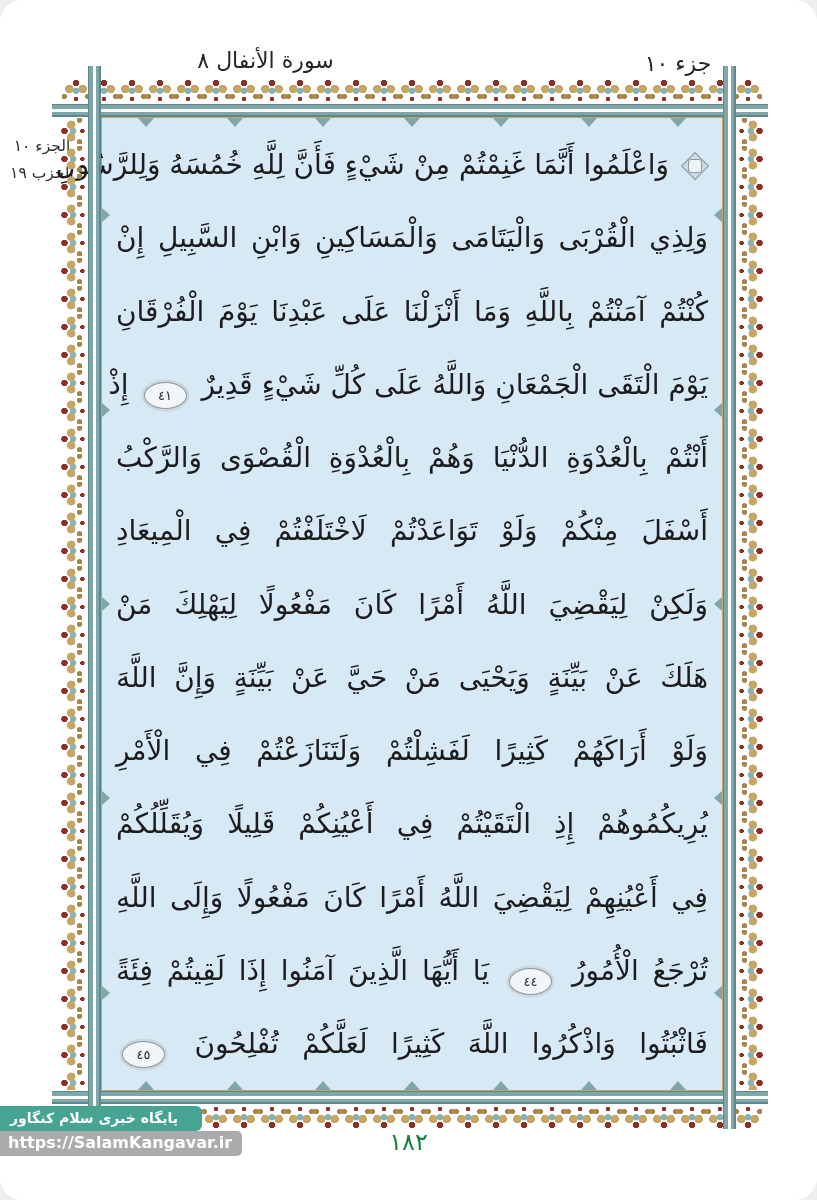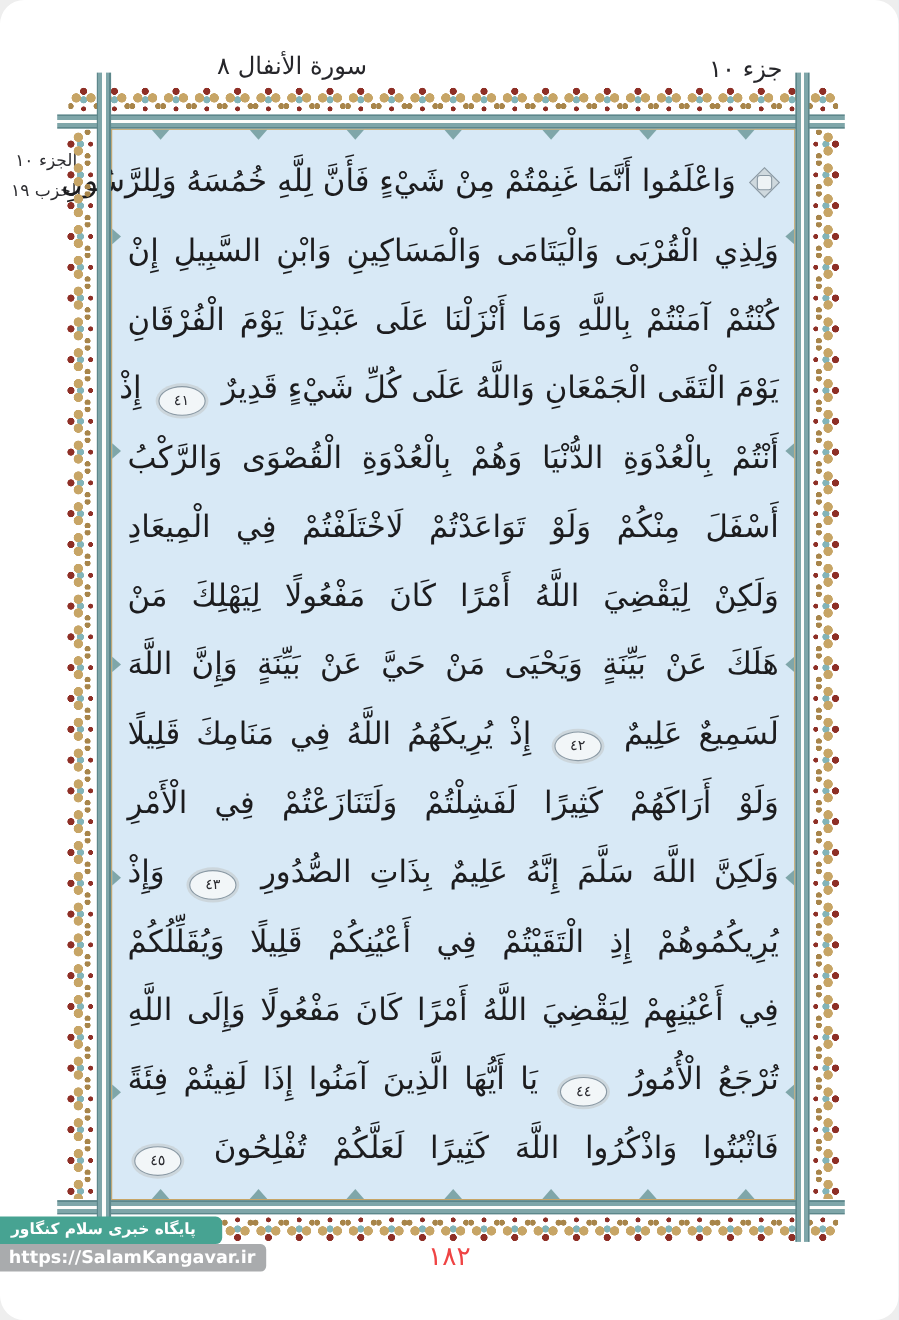--- a/index.html
+++ b/index.html
@@ -72,21 +72,21 @@
     border:1.5px solid #8a99a4;box-shadow:0 0 0 2.5px #ccd6dc;
     font-size:13px;line-height:1;color:#2b2b30;vertical-align:-6px;margin:0 6px;}
   .hizb-star{position:relative;display:inline-block;width:26px;height:26px;vertical-align:-5px;margin-left:4px;}
   .hizb-star::before{content:"";position:absolute;inset:3px;background:#cfd9de;
     border:1px solid #8a99a4;transform:rotate(45deg);}
   .hizb-star::after{content:"";position:absolute;inset:6px;background:#eef3f5;
     border:1px solid #8a99a4;border-radius:3px;}
 
   
   .page-number{position:absolute;left:0;right:0;top:1128px;text-align:center;
-    font-size:24px;color:#ef4444;}
+    font-size:24px;color:#15803d;}
   .wm-title{position:absolute;left:0;top:1106px;z-index:5;background:var(--c-wm_teal);
     color:#fff;font-weight:bold;font-size:14px;line-height:1;direction:rtl;
     padding:5px 24px 6px 10px;border-radius:0 6px 6px 0;}
   .wm-url{position:absolute;left:0;top:1131px;z-index:5;background:var(--c-wm_gray);
     color:#fff;font-weight:bold;font-size:16px;line-height:1;
     padding:4px 10px 5px 8px;border-radius:0 5px 5px 0;}
 </style>
 </head>
 <body>
 
@@ -269,23 +269,21 @@
       </div>
     <div class="quran-lines">
         <div class="quran-line"><span class="hizb-star"></span> <span>وَاعْلَمُوا أَنَّمَا غَنِمْتُمْ مِنْ شَيْءٍ فَأَنَّ لِلَّهِ خُمُسَهُ وَلِلرَّسُولِ</span> </div>
         <div class="quran-line"><span>وَلِذِي الْقُرْبَى وَالْيَتَامَى وَالْمَسَاكِينِ وَابْنِ السَّبِيلِ إِنْ</span> </div>
         <div class="quran-line"><span>كُنْتُمْ آمَنْتُمْ بِاللَّهِ وَمَا أَنْزَلْنَا عَلَى عَبْدِنَا يَوْمَ الْفُرْقَانِ</span> </div>
         <div class="quran-line"><span>يَوْمَ الْتَقَى الْجَمْعَانِ وَاللَّهُ عَلَى كُلِّ شَيْءٍ قَدِيرٌ</span> <span class="verse-badge">٤١</span> <span>إِذْ</span> </div>
         <div class="quran-line"><span>أَنْتُمْ بِالْعُدْوَةِ الدُّنْيَا وَهُمْ بِالْعُدْوَةِ الْقُصْوَى وَالرَّكْبُ</span> </div>
         <div class="quran-line"><span>أَسْفَلَ مِنْكُمْ وَلَوْ تَوَاعَدْتُمْ لَاخْتَلَفْتُمْ فِي الْمِيعَادِ</span> </div>
         <div class="quran-line"><span>وَلَكِنْ لِيَقْضِيَ اللَّهُ أَمْرًا كَانَ مَفْعُولًا لِيَهْلِكَ مَنْ</span> </div>
         <div class="quran-line"><span>هَلَكَ عَنْ بَيِّنَةٍ وَيَحْيَى مَنْ حَيَّ عَنْ بَيِّنَةٍ وَإِنَّ اللَّهَ</span> </div>
-        <div class="quran-line"><span>لَسَمِيعٌ عَلِيمٌ</span> <span class="verse-badge">٤٢</span> <span>إِذْ يُرِيكَهُمُ اللَّهُ فِي مَنَامِكَ قَلِيلًا</span> </div>
         <div class="quran-line"><span>وَلَوْ أَرَاكَهُمْ كَثِيرًا لَفَشِلْتُمْ وَلَتَنَازَعْتُمْ فِي الْأَمْرِ</span> </div>
-        <div class="quran-line"><span>وَلَكِنَّ اللَّهَ سَلَّمَ إِنَّهُ عَلِيمٌ بِذَاتِ الصُّدُورِ</span> <span class="verse-badge">٤٣</span> <span>وَإِذْ</span> </div>
         <div class="quran-line"><span>يُرِيكُمُوهُمْ إِذِ الْتَقَيْتُمْ فِي أَعْيُنِكُمْ قَلِيلًا وَيُقَلِّلُكُمْ</span> </div>
         <div class="quran-line"><span>فِي أَعْيُنِهِمْ لِيَقْضِيَ اللَّهُ أَمْرًا كَانَ مَفْعُولًا وَإِلَى اللَّهِ</span> </div>
         <div class="quran-line"><span>تُرْجَعُ الْأُمُورُ</span> <span class="verse-badge">٤٤</span> <span>يَا أَيُّهَا الَّذِينَ آمَنُوا إِذَا لَقِيتُمْ فِئَةً</span> </div>
         <div class="quran-line"><span>فَاثْبُتُوا وَاذْكُرُوا اللَّهَ كَثِيرًا لَعَلَّكُمْ تُفْلِحُونَ</span> <span class="verse-badge">٤٥</span> </div>
       </div>
   </div>
 
   <div class="page-number">١٨٢</div>
   <div class="wm-title">پایگاه خبری سلام کنگاور</div>
   <div class="wm-url">https://SalamKangavar.ir</div>

